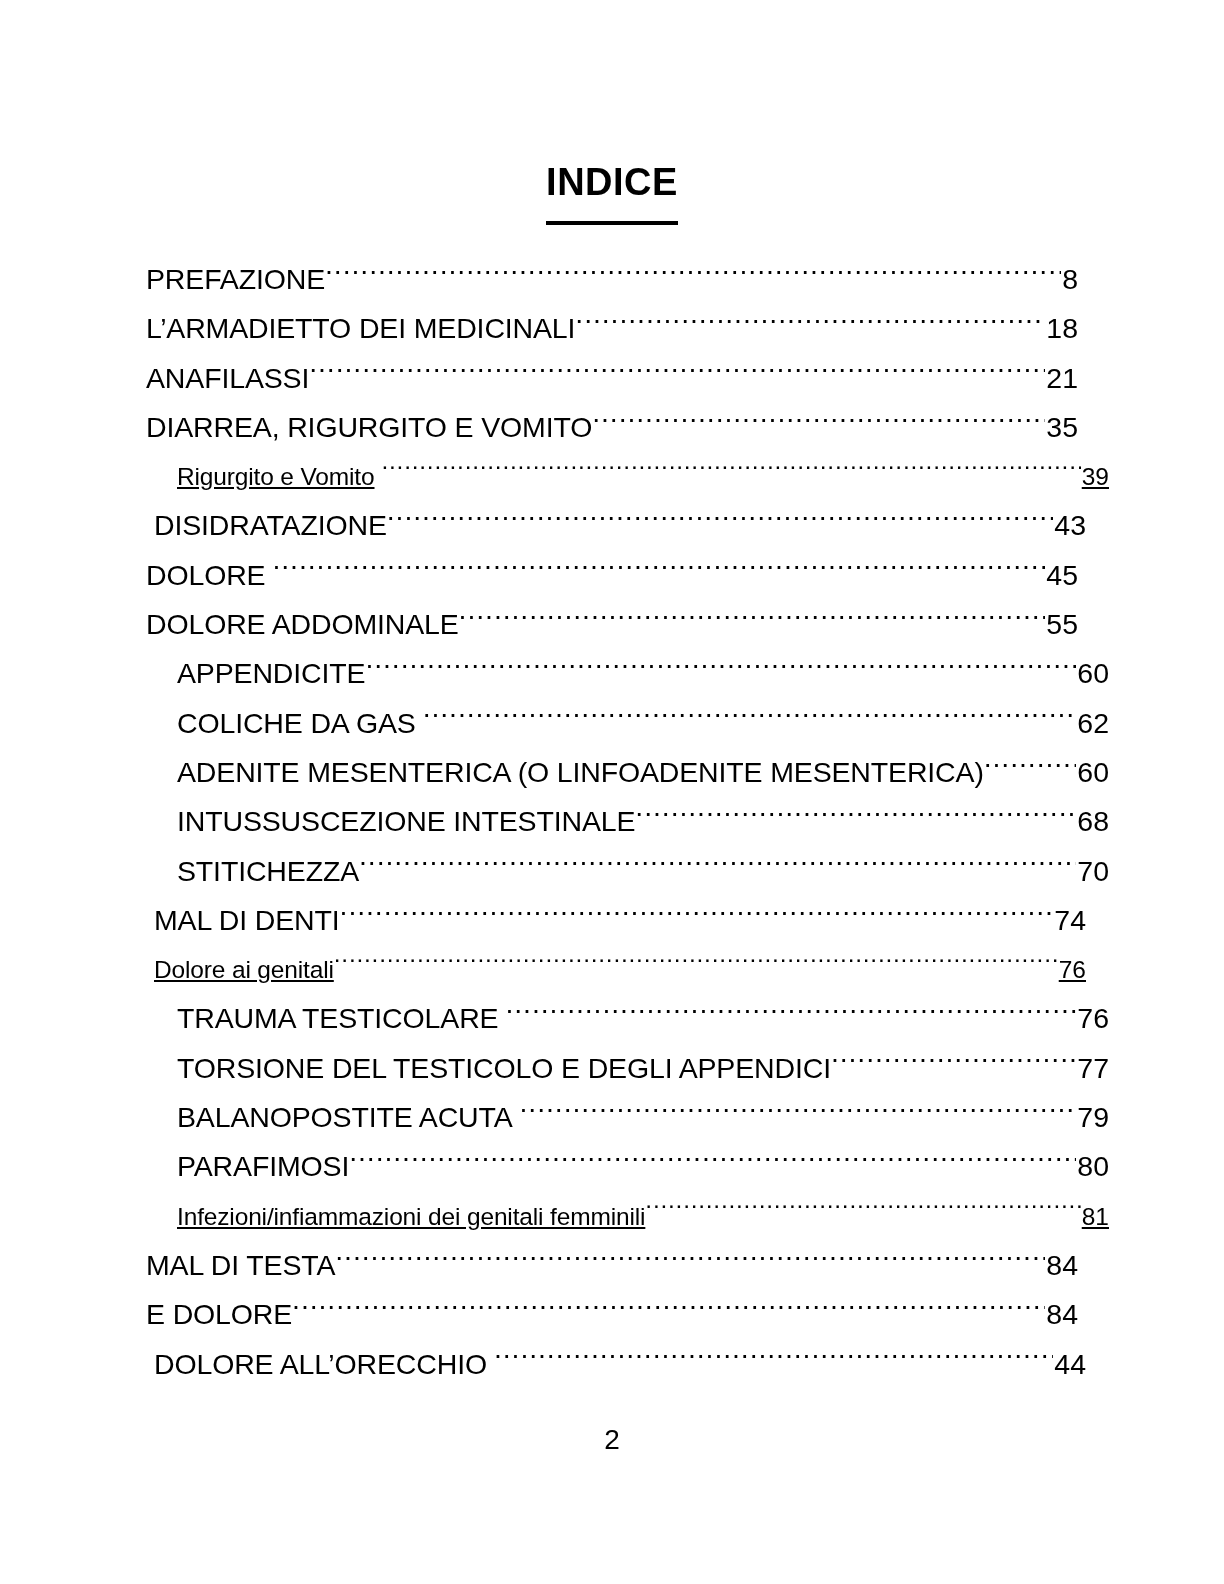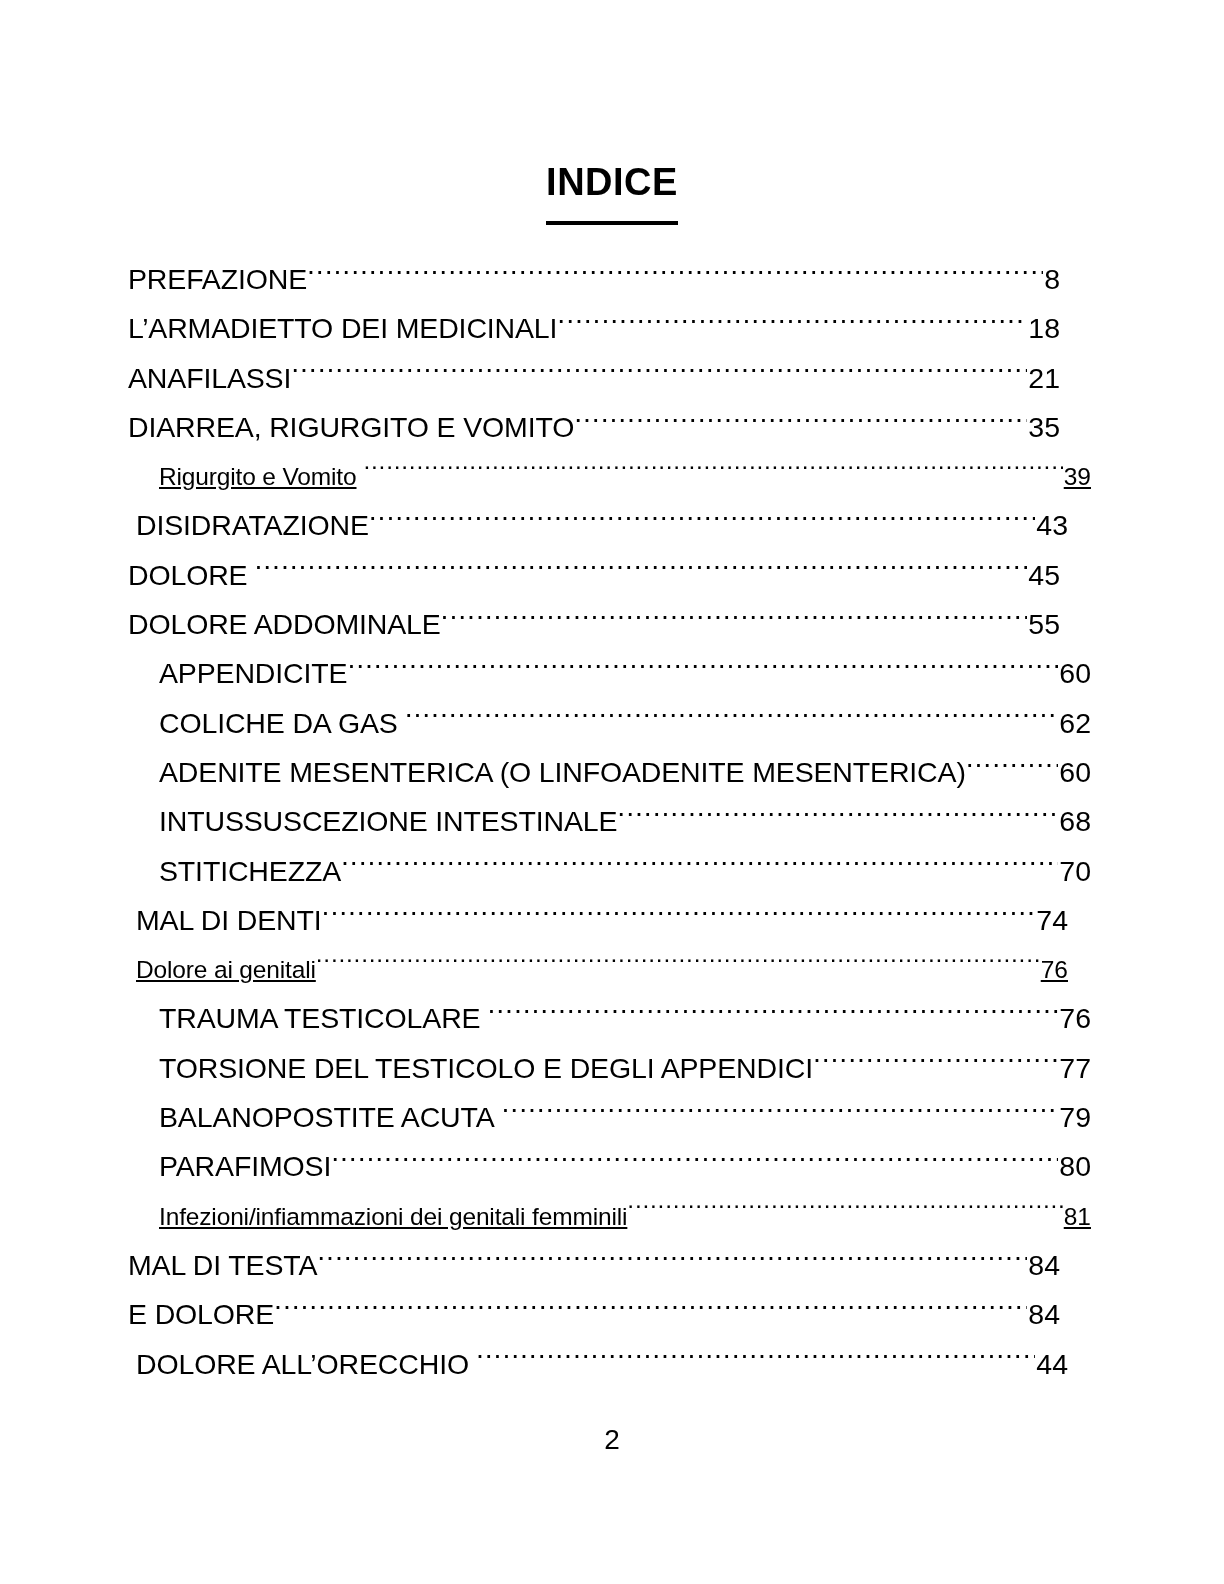--- a/index.html
+++ b/index.html
@@ -39,21 +39,21 @@
   .doc-title span {
     display: inline-block;
     border-bottom: 4px solid #000;
     padding-bottom: 20px;
   }
 
   
   .toc {
     position: absolute;
     top: 255px;
-    left: 128px;
+    left: 146px;
     width: 932px;
   }
 
   .toc-entry {
     display: flex;
     align-items: baseline;
     width: 100%;
     height: 49.3px;
     font-size: 28.5px;
     line-height: 49.3px;

